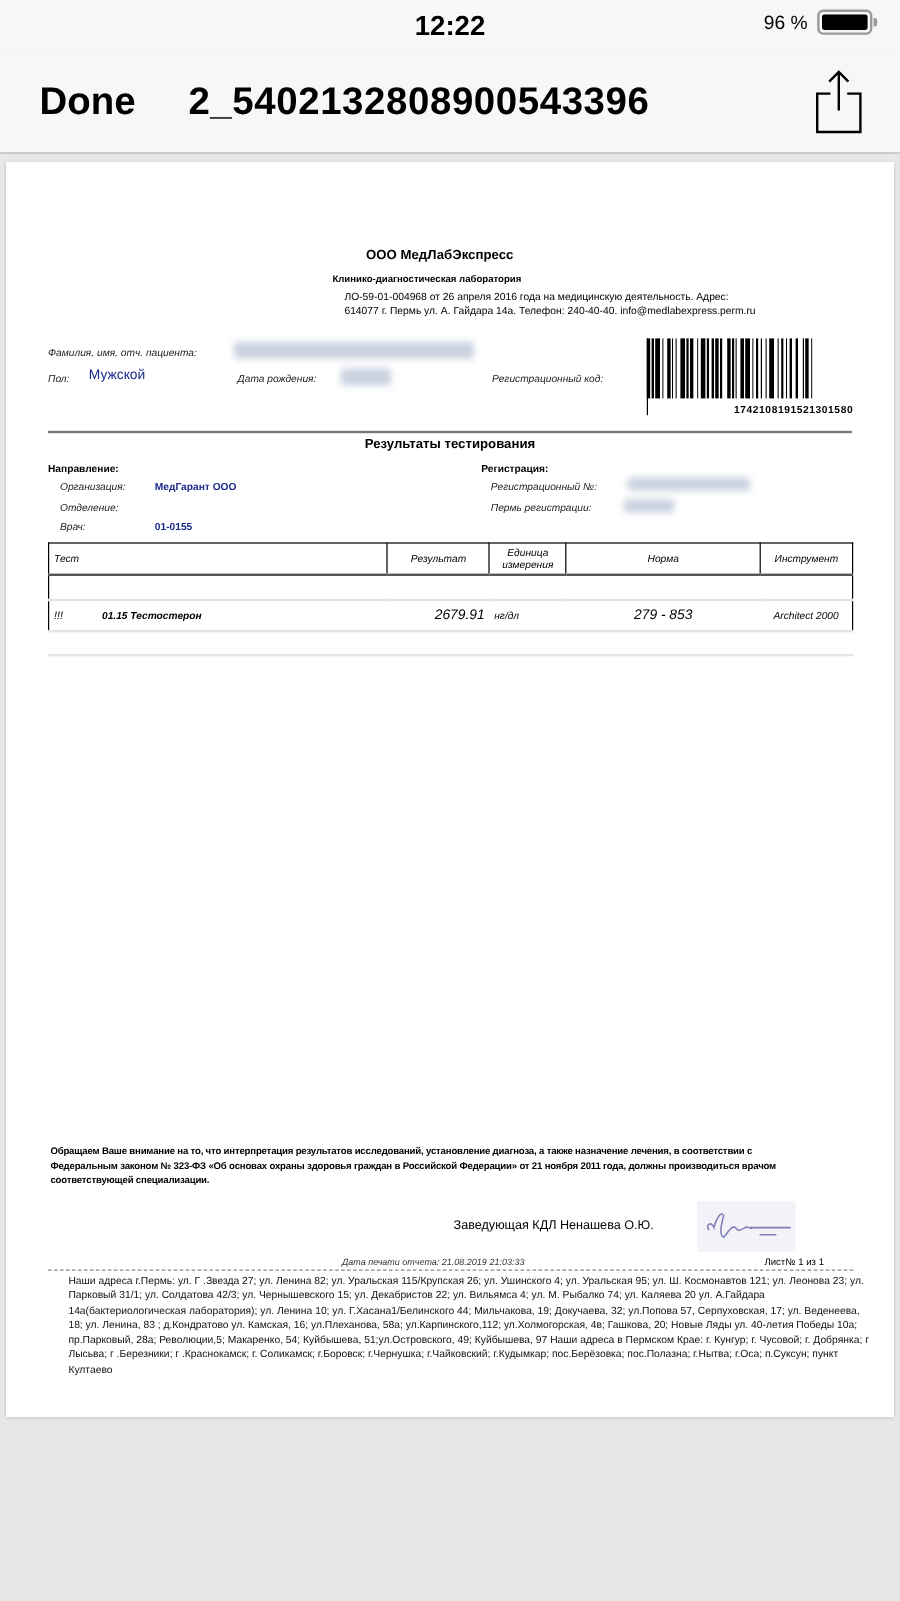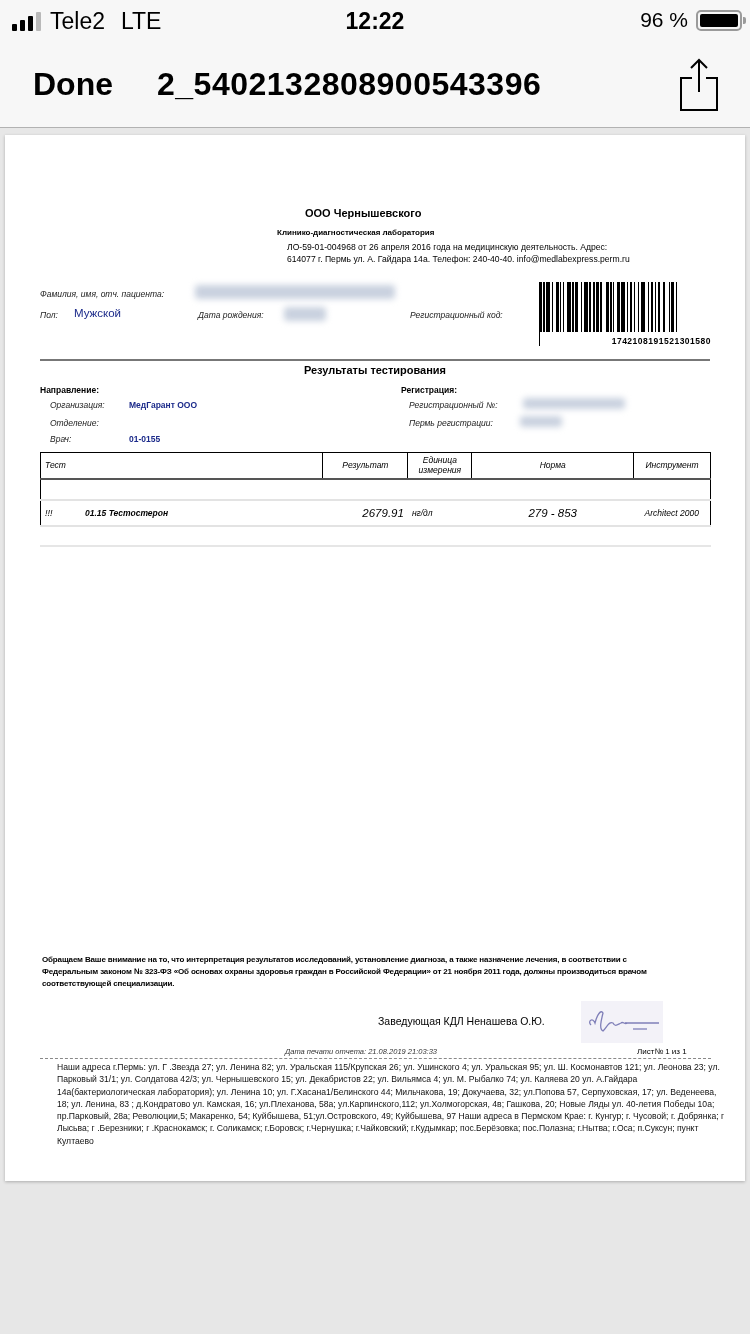--- a/index.html
+++ b/index.html
@@ -7,21 +7,21 @@
   body { background: #e7e7e7; font-family: "Liberation Sans", sans-serif; color: #000; position: relative; }
 
   
   .statusbar { position: absolute; left: 0; top: 0; width: 750px; height: 42px; background: #f7f7f7; }
   .sb-left { position: absolute; left: 12px; top: 8px; display: flex; align-items: center; font-size: 23px; }
   .signal { display: flex; align-items: flex-end; gap: 3px; height: 18px; margin-right: 9px; }
   .signal span { width: 5px; background: #000; border-radius: 1px; }
   .signal span.dim { background: #b9b9b9; }
   .sb-carrier { margin-right: 16px; }
   .sb-time { position: absolute; left: 0; width: 750px; top: 8px; text-align: center; font-size: 23px; font-weight: bold; }
-  .sb-right { position: absolute; right: 8px; top: 8px; display: flex; align-items: center; font-size: 21px; }
+  .sb-right { position: absolute; right: 23px; top: 8px; display: flex; align-items: flex-end; font-size: 16px; }
   .battery { margin-left: 8px; width: 46px; height: 21px; border: 2px solid #9a9a9a; border-radius: 5px; padding: 2px; position: relative; }
   .battery .fill { width: 100%; height: 100%; background: #000; border-radius: 2px; }
   .battery::after { content: ""; position: absolute; right: -6px; top: 5px; width: 3px; height: 7px; background: #9a9a9a; border-radius: 0 2px 2px 0; }
 
   
   .navbar { position: absolute; left: 0; top: 42px; width: 750px; height 86px; height: 86px; background: #f7f7f7; border-bottom: 1px solid #b2b2b2; }
   .nav-done { position: absolute; left: 33px; top: 24px; font-size: 32px; font-weight: bold; color: #000; cursor: pointer; }
   .nav-title { position: absolute; left: 157px; top: 24px; font-size: 32px; font-weight: bold; letter-spacing: 0.5px; }
   .nav-share { position: absolute; left: 678px; top: 14px; width: 42px; height: 56px; cursor: pointer; }
 
@@ -70,30 +70,20 @@
   .signature { position: absolute; left: 576px; top: 866px; width: 82px; height: 42px; background: #f3f2f8; }
   .print-date { position: absolute; left: 280px; top: 912px; font-size: 7.5px; font-style: italic; color: #333; }
   .sheet-no { position: absolute; left: 632px; top: 912px; font-size: 8px; }
   .dotted { position: absolute; left: 35px; top: 923px; width: 671px; border-top: 1px dashed #888; }
   .addresses { position: absolute; left: 52px; top: 926px; width: 672px; font-size: 8.6px; line-height: 12.3px; color: #111; }
 </style>
 </head>
 <body>
 
 <div class="statusbar">
-  <div class="sb-left">
-    <div class="signal">
-      <span style="height:7px"></span>
-        <span style="height:11px"></span>
-        <span style="height:15px"></span>
-        <span class="dim" style="height:19px"></span>
-    </div>
-    <span class="sb-carrier">Tele2</span>
-    <span>LTE</span>
-  </div>
   <div class="sb-time">12:22</div>
   <div class="sb-right">
     <span>96 %</span>
     <div class="battery">
         <div class="fill"></div>
       </div>
   </div>
 </div>
 
 <div class="navbar">
@@ -104,21 +94,21 @@
       <path d="M21 4 L21 36" stroke="#000" stroke-width="2" fill="none"></path>
       <path d="M13 12 L21 4 L29 12" stroke="#000" stroke-width="2" fill="none"></path>
       <path d="M14 22 L3 22 L3 54 L39 54 L39 22 L28 22" stroke="#000" stroke-width="2" fill="none"></path>
     </svg>
   </div>
 </div>
 
 <div class="page">
 
 
-  <div class="org-name">ООО Чернышевского</div>
+  <div class="org-name">ООО МедЛабЭкспресс</div>
   <div class="org-sub">Клинико-диагностическая лаборатория</div>
   <div class="org-addr">
     <div>ЛО-59-01-004968 от 26 апреля 2016 года на медицинскую деятельность.  Адрес:</div>
     <div>614077 г. Пермь ул. А. Гайдара 14а. Телефон: 240-40-40.  info@medlabexpress.perm.ru</div>
   </div>
 
   <span class="lbl" style="left:35px; top:154px;">Фамилия, имя, отч. пациента:</span>
   <div class="blur" style="left:190px; top:150px; width:200px; height:14px;"></div>
   <span class="lbl" style="left:35px; top:175px;">Пол:</span>
   <span class="val-blue" style="left:69px; top:172px; font-size:11.5px;">Мужской</span>

